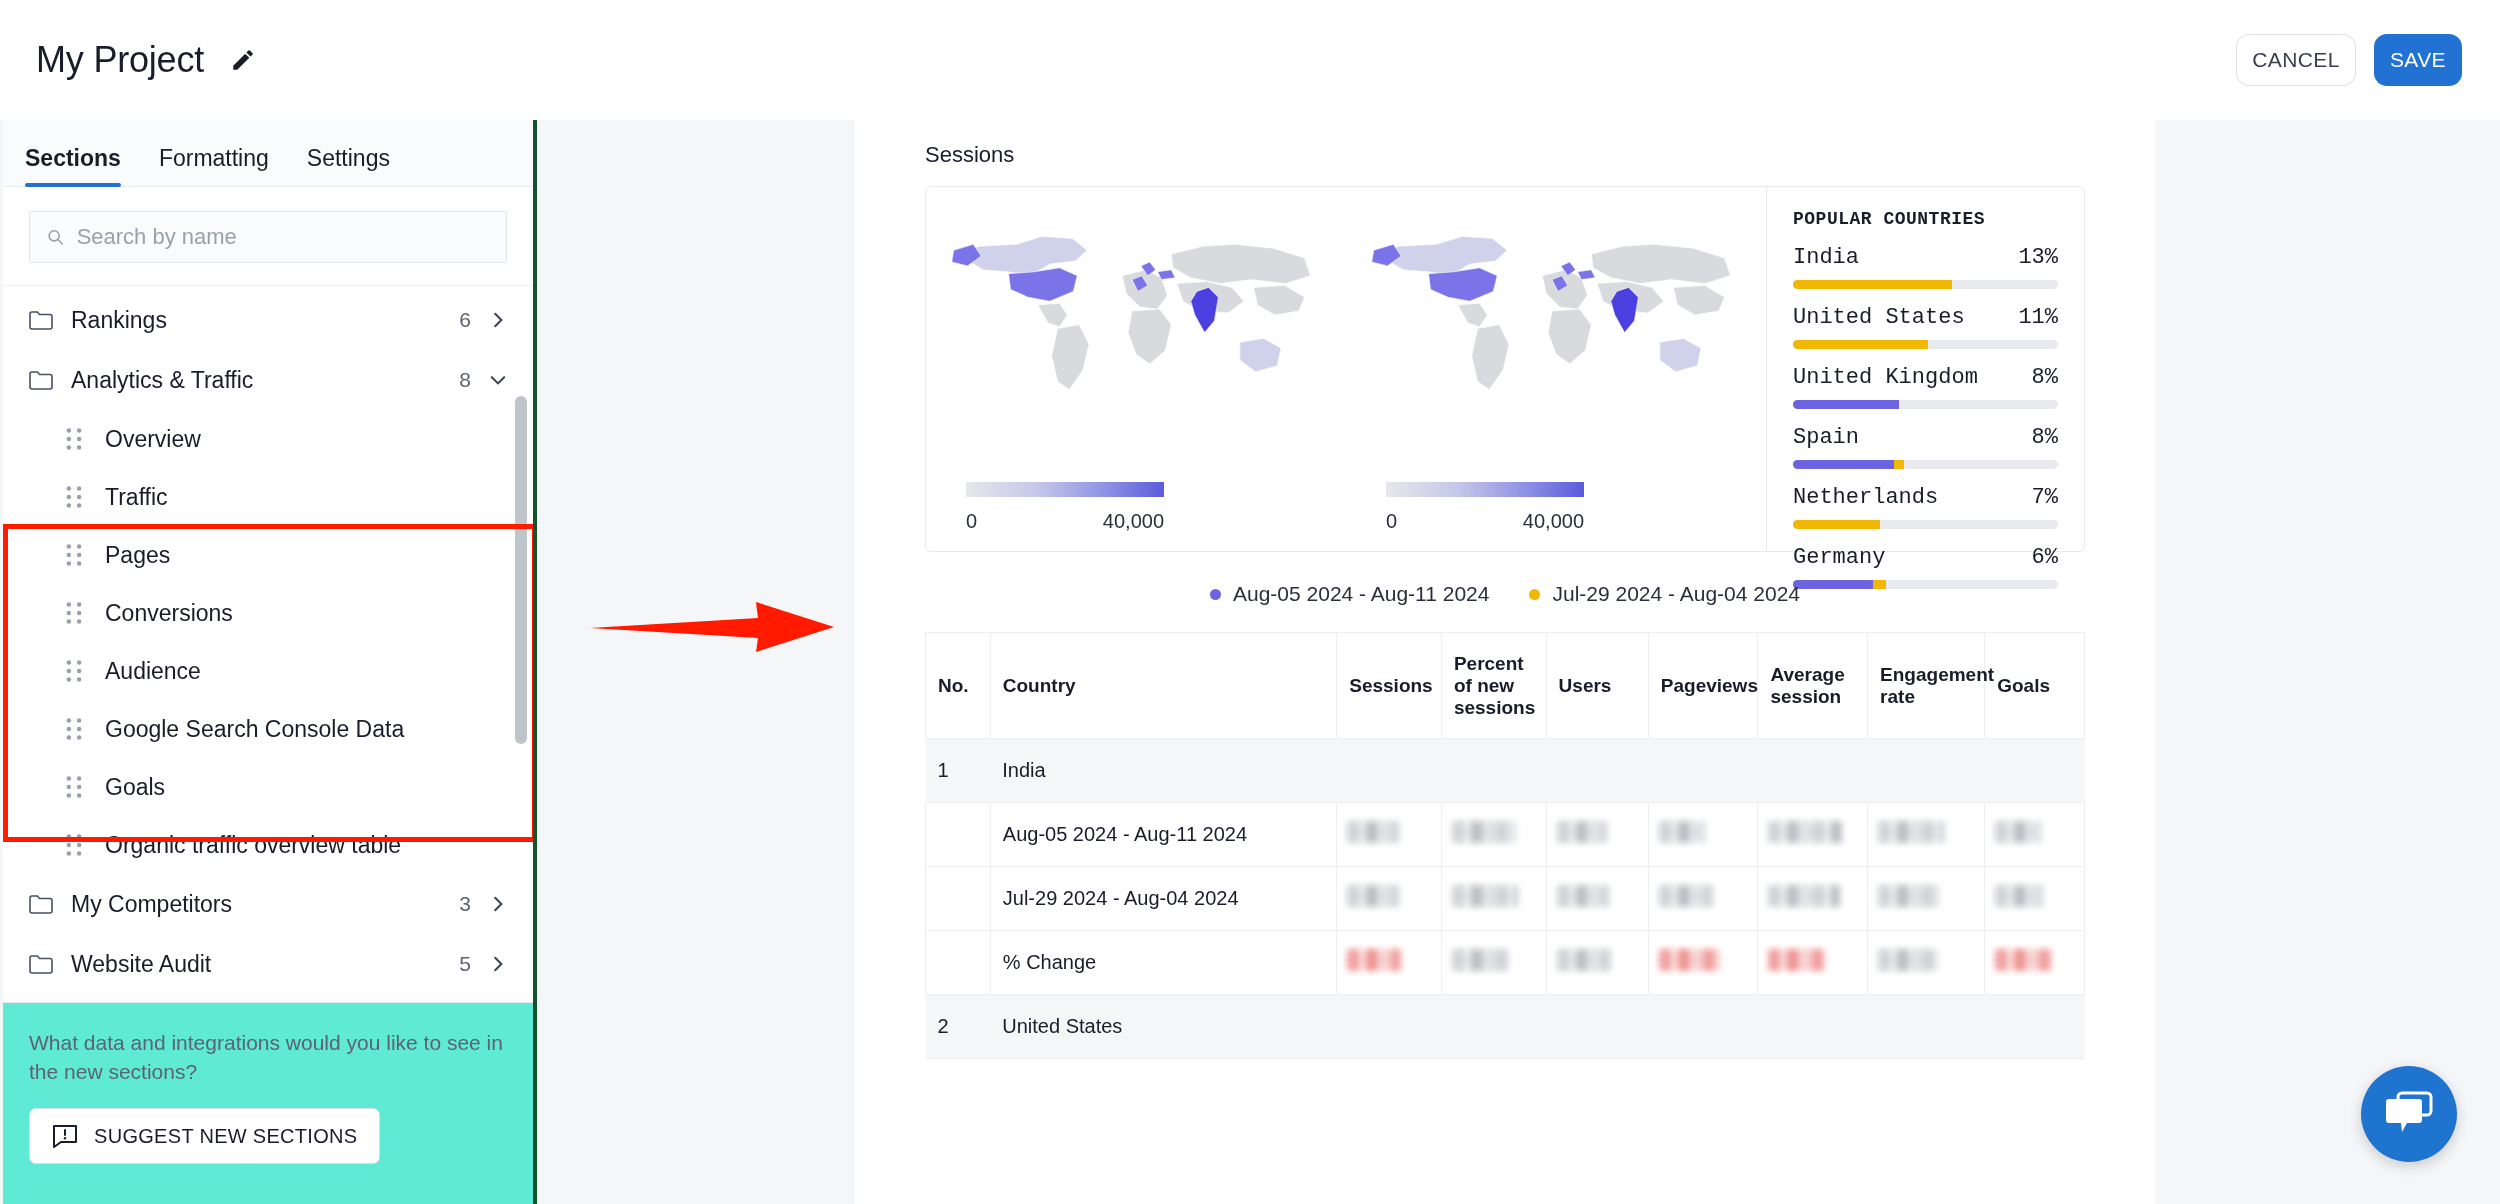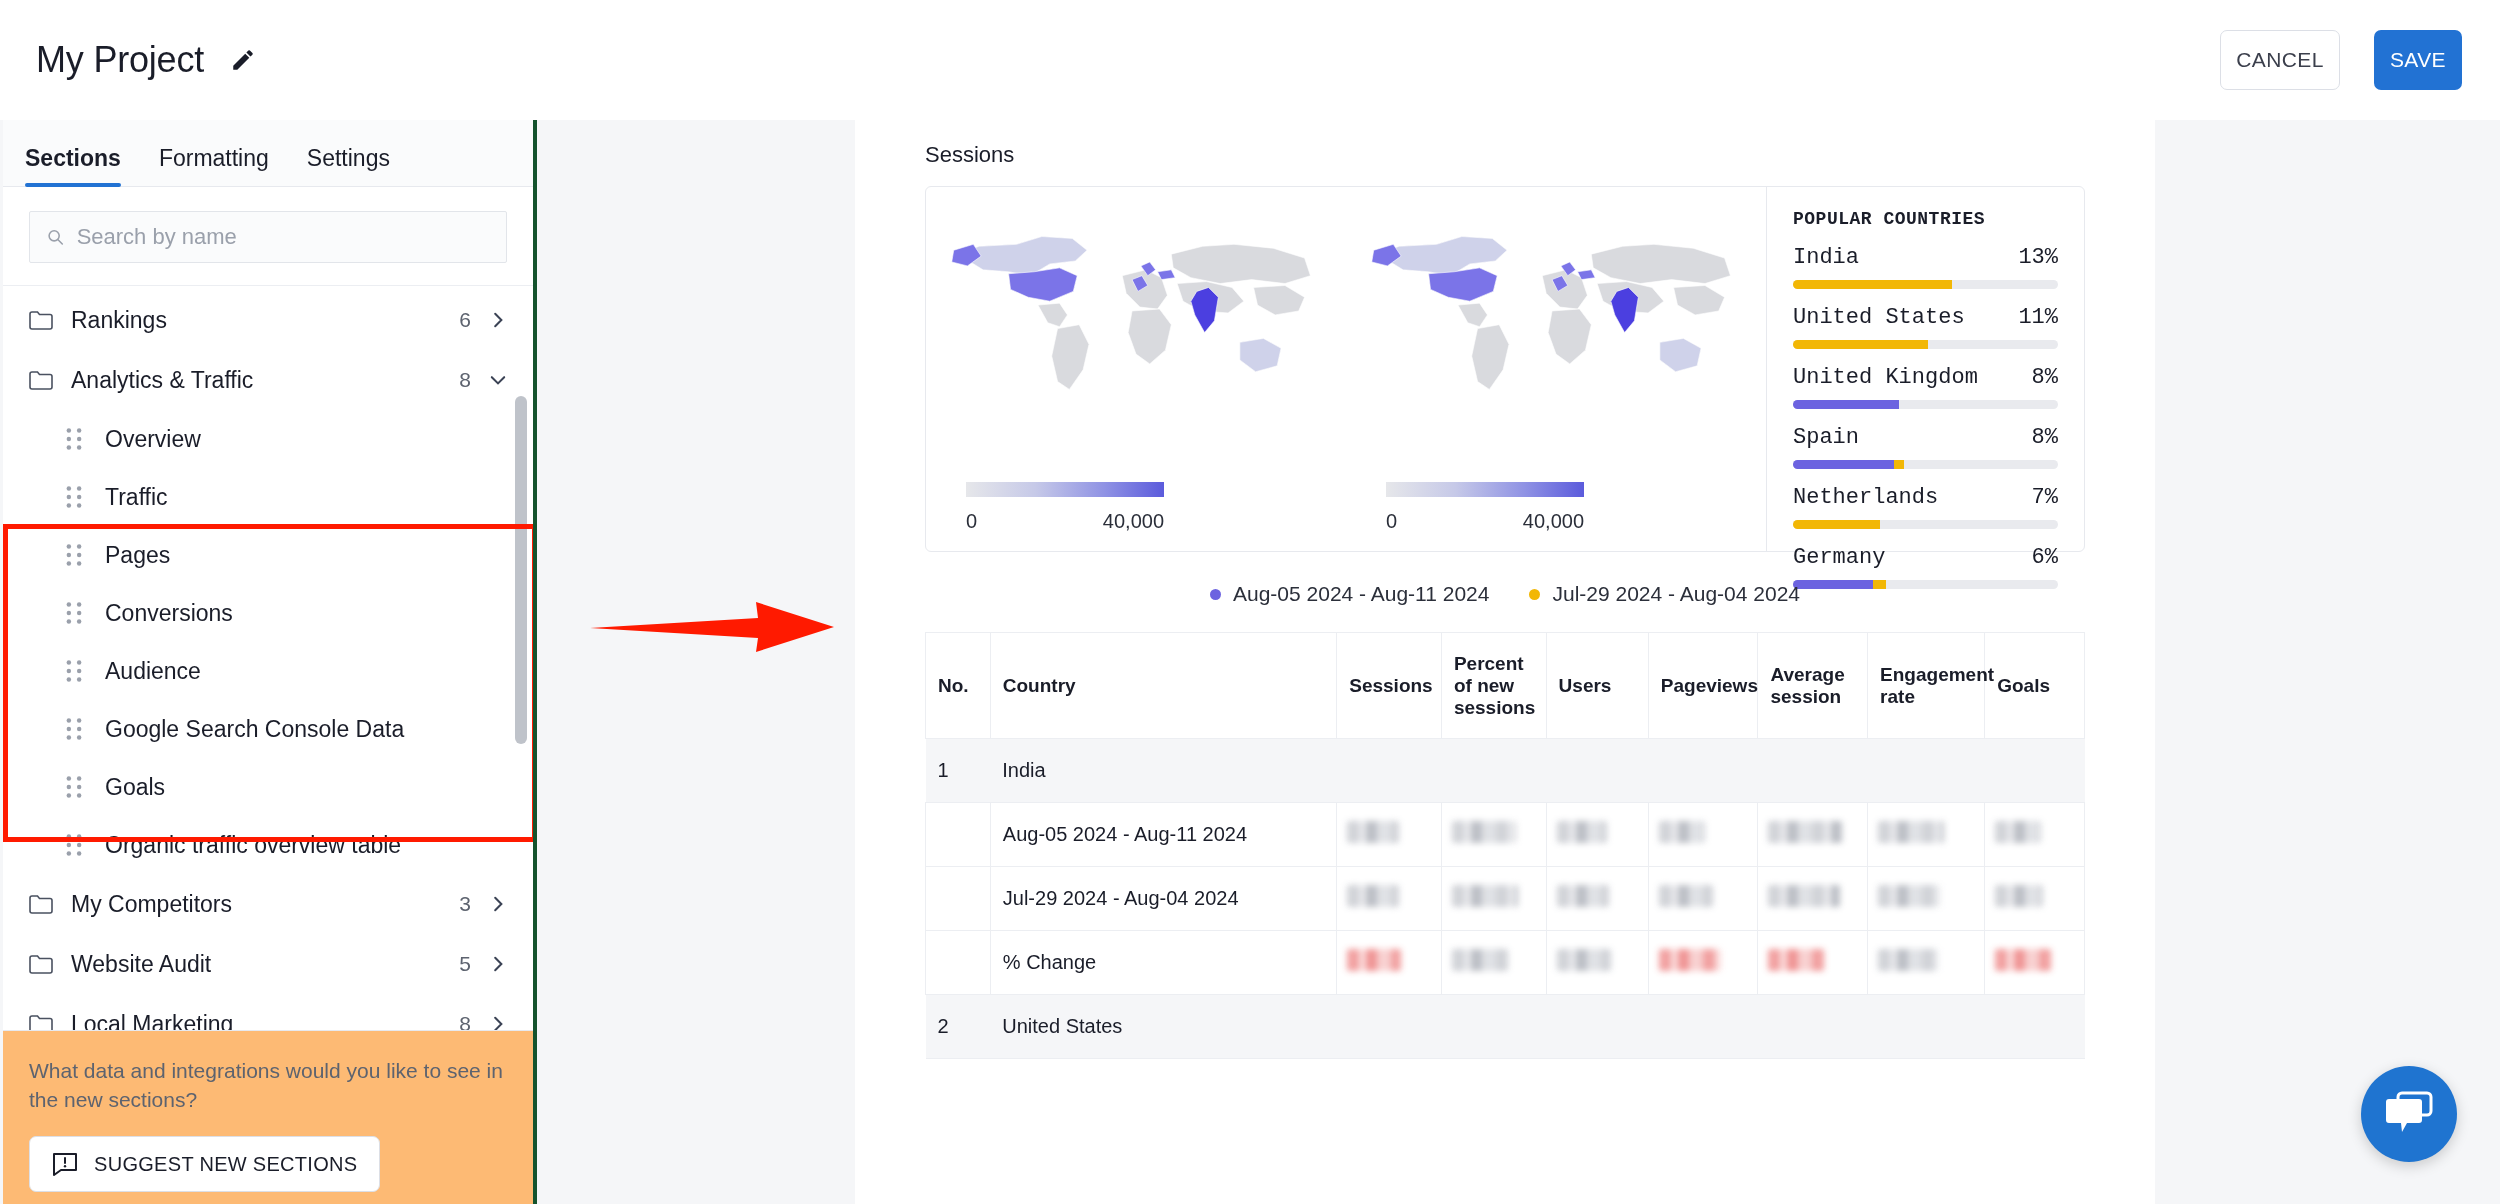--- a/index.html
+++ b/index.html
@@ -19,23 +19,23 @@
   }
   .project-title {
     font-size: 36px; font-weight: 400; color: #1a1d29; letter-spacing: -0.2px;
   }
   .pencil-btn {
     margin-left: 22px; width: 34px; height: 34px; display: flex;
     align-items: center; justify-content: center; cursor: pointer;
   }
   .topbar-spacer { flex: 1; }
   .btn {
-    height: 60px; border-radius: 7px; font-size: 21px; font-weight: 500;
+    height: 52px; border-radius: 13px; font-size: 21px; font-weight: 500;
     letter-spacing: .4px; display: flex; align-items: center; justify-content: center;
-    cursor: pointer; user-select: none; margin-left: 16px;
+    cursor: pointer; user-select: none;
   }
   .btn-cancel {
     width: 120px; background: #fff; color: #3b3f4c; border: 1.5px solid #dcdfe6;
     margin-right: 18px;
   }
   .btn-save { width: 88px; background: #2272d3; color: #fff; border: none; }
 
   
   .sidebar {
     position: absolute; top: 120px; left: 3px; width: 534px; height: 1084px;
@@ -91,21 +91,21 @@
   .highlight-box {
     position: absolute; left: 0; top: 238px; width: 534px; height: 318px;
     border: 5px solid #ff1a00; pointer-events: none; z-index: 25;
   }
   .sb-track {
     position: absolute; right: 6px; top: 110px; width: 12px; height: 348px;
     background: #bfc3ca; border-radius: 6px;
   }
 
   .sidebar-foot {
-    border-top: 1px solid #e7e9ee; background:#fdba74; padding: 26px 26px 12px 26px;
+    border-top: 1px solid #e7e9ee; background:#5eead4; padding: 26px 26px 40px 26px;
   }
   .foot-text { font-size: 21px; color: #5d636f; line-height: 1.35; margin-bottom: 22px; }
   .suggest-btn {
     height: 56px; border: 1.5px solid #dcdfe6; border-radius: 7px; background: #fff;
     display: inline-flex; align-items: center; padding: 0 22px; cursor: pointer;
   }
   .suggest-btn span.lbl {
     font-size: 20px; font-weight: 500; letter-spacing: .3px; color: #1a1d29; margin-left: 16px;
   }
 

